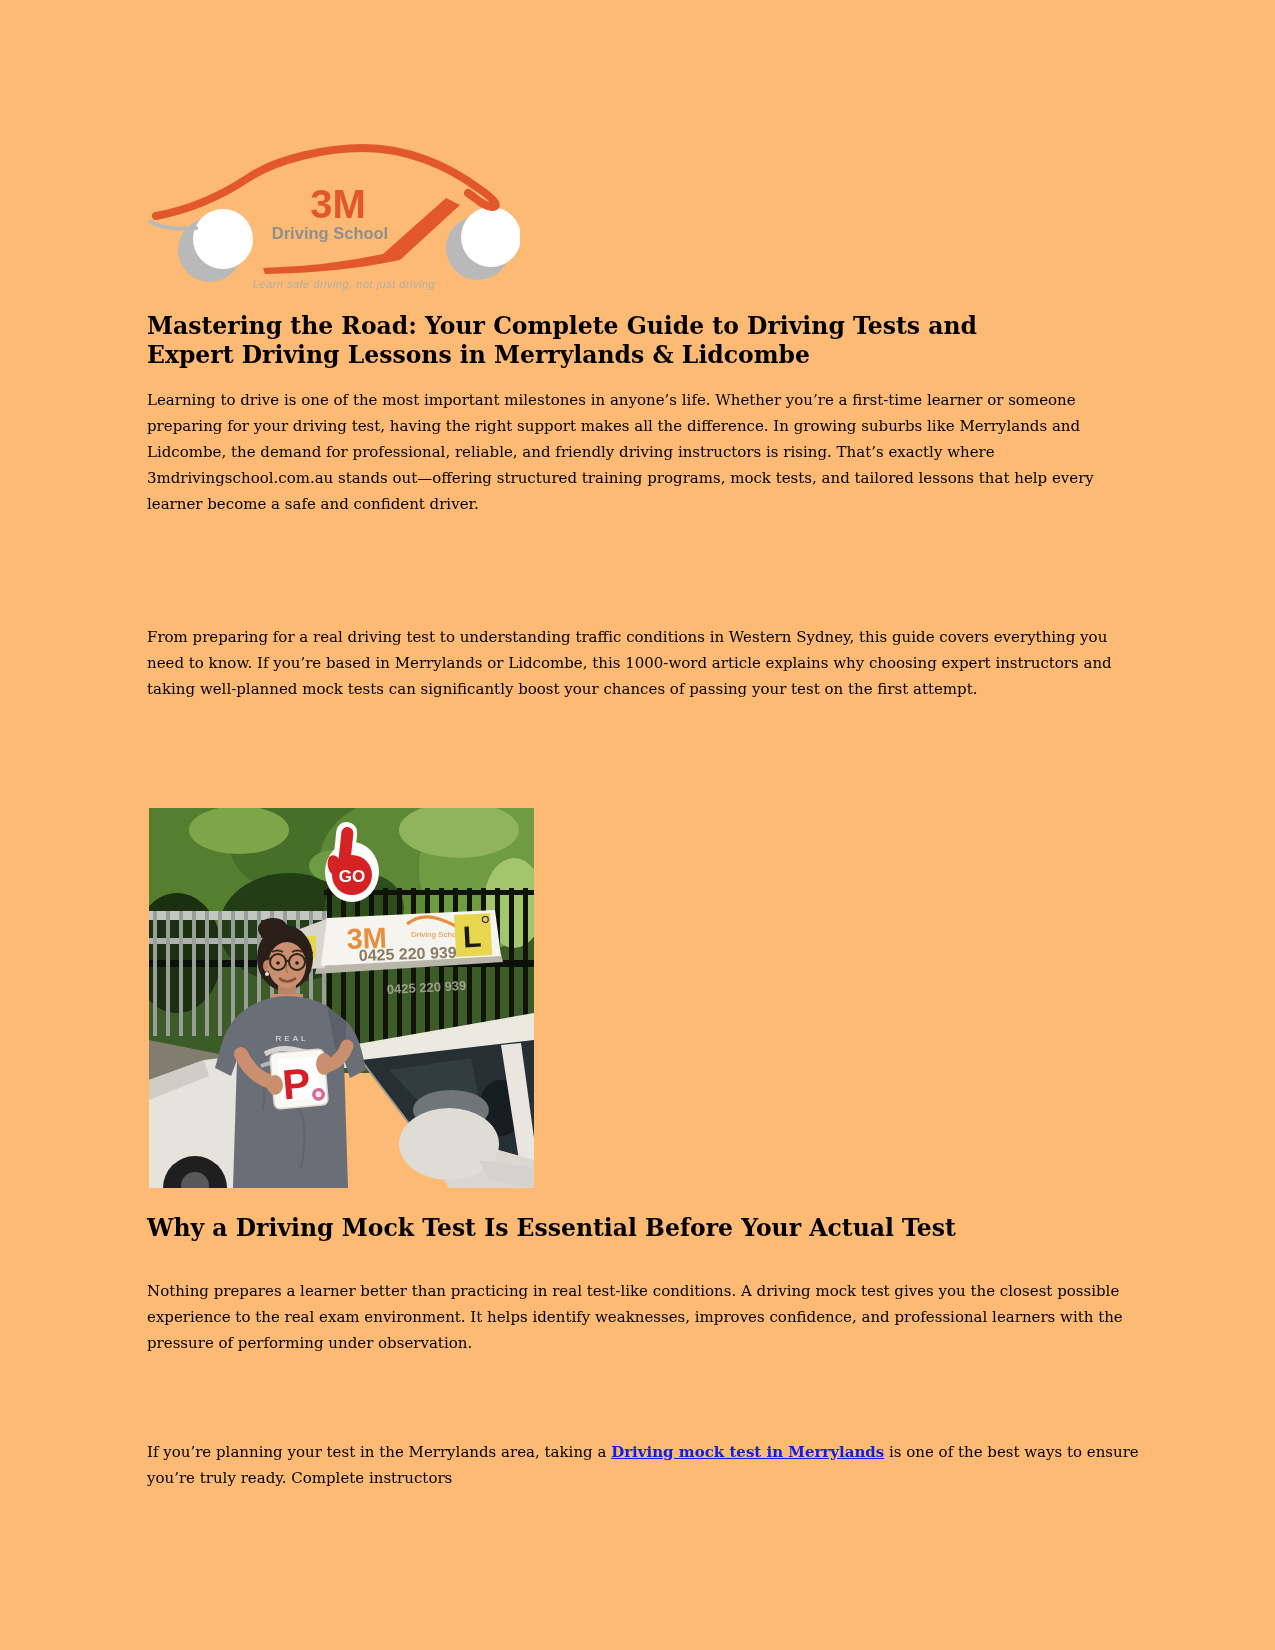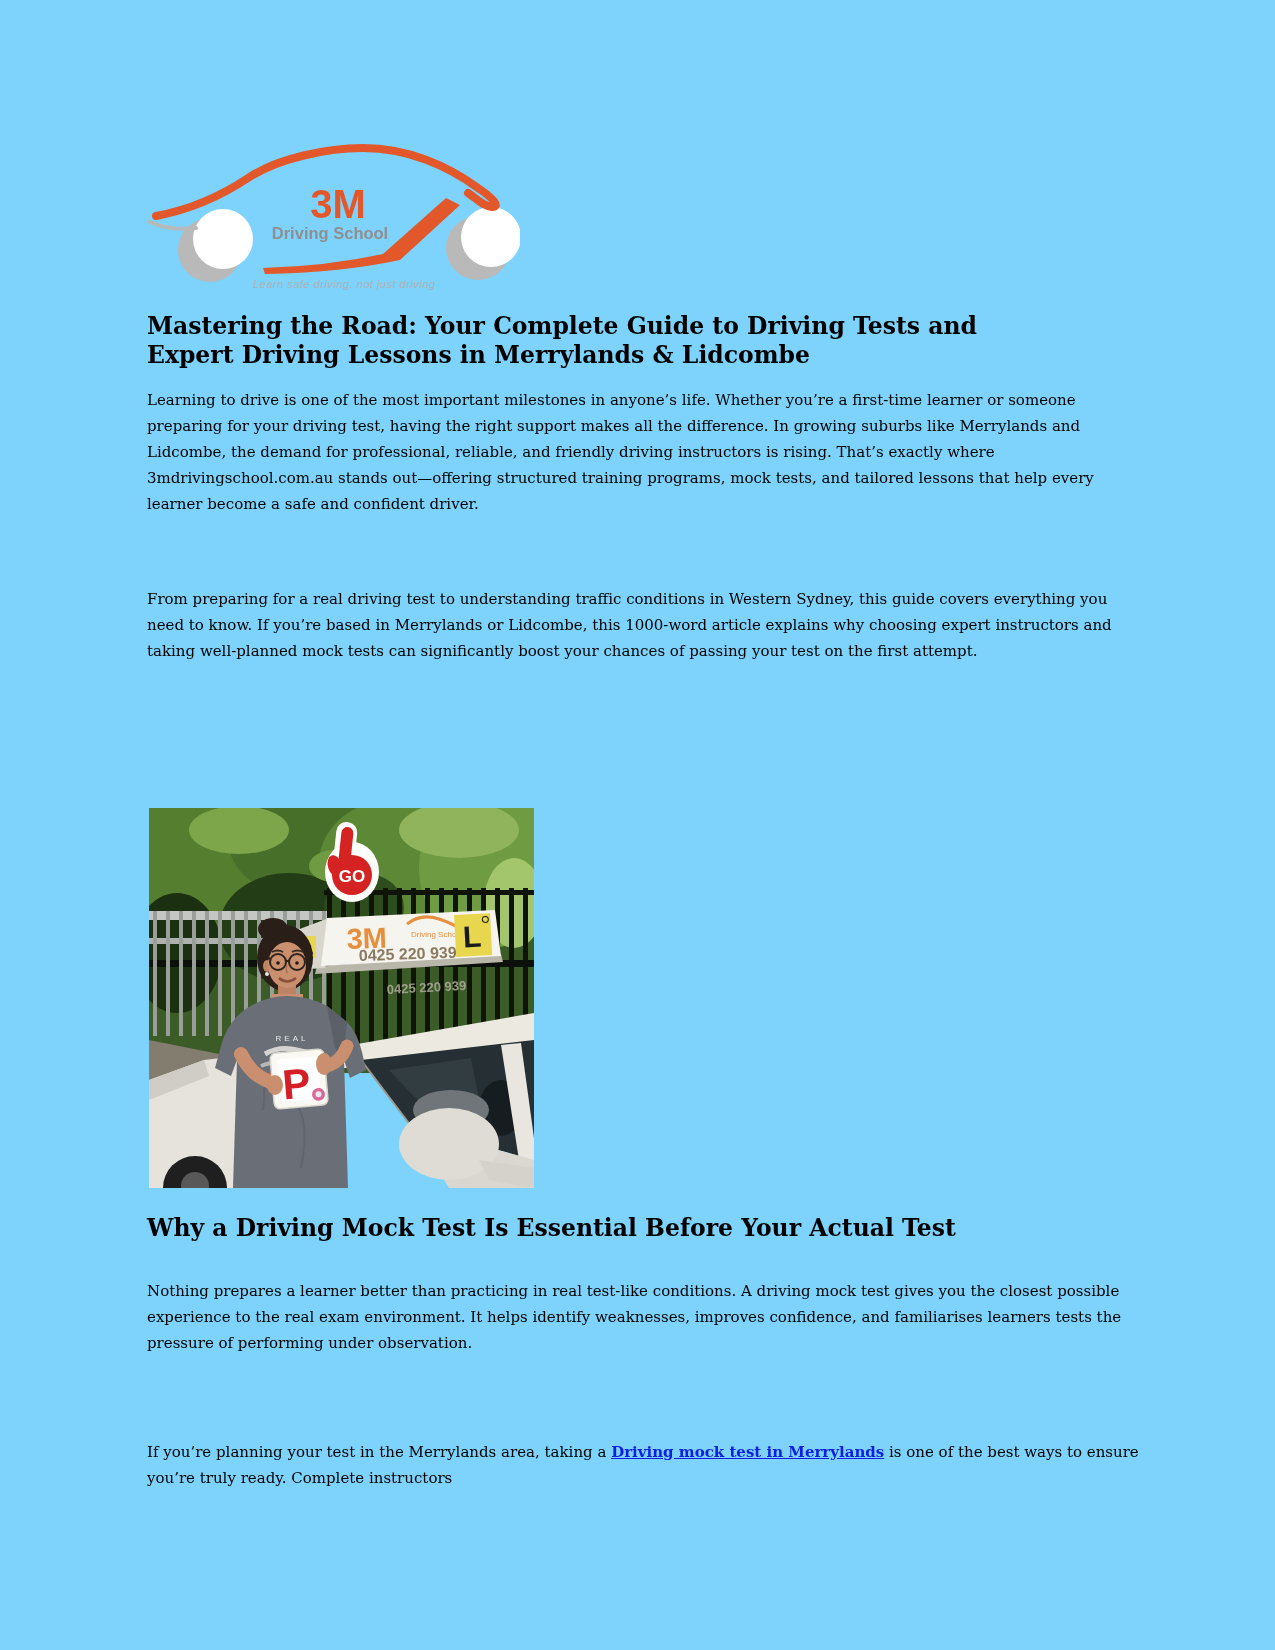--- a/index.html
+++ b/index.html
@@ -1,17 +1,17 @@
 <!DOCTYPE html>
 <html style="--orange: #e2582a; --link-blue: #0f1fe0;"><head>
 <meta charset="utf-8">
 <style>
   html,body{margin:0;padding:0;background:#888;}
   .page{
-    position:relative;width:1275px;height:1650px;background:#7dd3fc;
+    position:relative;width:1275px;height:1650px;background:#fdba74;
     margin:0 auto;overflow:hidden;
     font-family:"DejaVu Serif","Liberation Serif",serif;color:#000;
   }
   .logo{position:absolute;left:148px;top:136px;width:372px;height:162px;}
   .logo svg text{font-family:"Liberation Sans",sans-serif;}
   .logo-brand{font-size:40px;font-weight:bold;fill:var(--orange,#e2582a);}
   .logo-sub{font-size:16.5px;font-weight:bold;fill:#8f8f8f;}
   .logo-tagline{font-size:11px;fill:#aeaeae;letter-spacing:0.5px;font-style:italic;}
   .doc-h1{
     position:absolute;left:147px;top:312px;width:920px;margin:0;
@@ -19,21 +19,21 @@
   }
   .doc-h2{
     position:absolute;left:147px;top:1214px;width:1000px;margin:0;
     font-size:23.5px;line-height:29px;font-weight:700;
   }
   .bodytext{
     position:absolute;left:147px;width:1000px;margin:0;
     font-size:15px;line-height:26px;
   }
   #p1{top:387px}
-  #p2{top:586px}
+  #p2{top:624px}
   #p3{top:1278px}
   #p4{top:1439px}
   .doc-link{
     color:var(--link-blue,#0f1fe0);font-weight:700;text-decoration:underline;
     cursor:pointer;
   }
   .photo{position:absolute;left:149px;top:808px;width:385px;height:380px;}
   .photo svg{display:block;}
   .photo text{font-family:"Liberation Sans",sans-serif;}
 </style>
@@ -214,17 +214,17 @@
           <circle cx="168" cy="288" r="3" fill="#f0e8ee"></circle>
         </g>
         <ellipse cx="126" cy="277" rx="8" ry="10" fill="#c98f6e"></ellipse>
         <ellipse cx="175" cy="256" rx="8" ry="11" fill="#c98f6e"></ellipse>
       </g>
     </svg>
   </div>
 
   <h2 class="doc-h2">Why a Driving Mock Test Is Essential Before Your Actual Test</h2>
 
-  <p class="bodytext" id="p3">Nothing prepares a learner better than practicing in real test-like conditions. A driving mock test gives you the closest possible experience to the real exam environment. It helps identify weaknesses, improves confidence, and familiarises learners tests the pressure of performing under observation.</p>
+  <p class="bodytext" id="p3">Nothing prepares a learner better than practicing in real test-like conditions. A driving mock test gives you the closest possible experience to the real exam environment. It helps identify weaknesses, improves confidence, and professional learners with the pressure of performing under observation.</p>
 
   <p class="bodytext" id="p4"><span>If you’re planning your test in the Merrylands area, taking a </span><a class="doc-link">Driving mock test in Merrylands</a><span> is one of the best ways to ensure you’re truly ready. Complete instructors</span></p>
 
 </div>
 
 </body></html>

